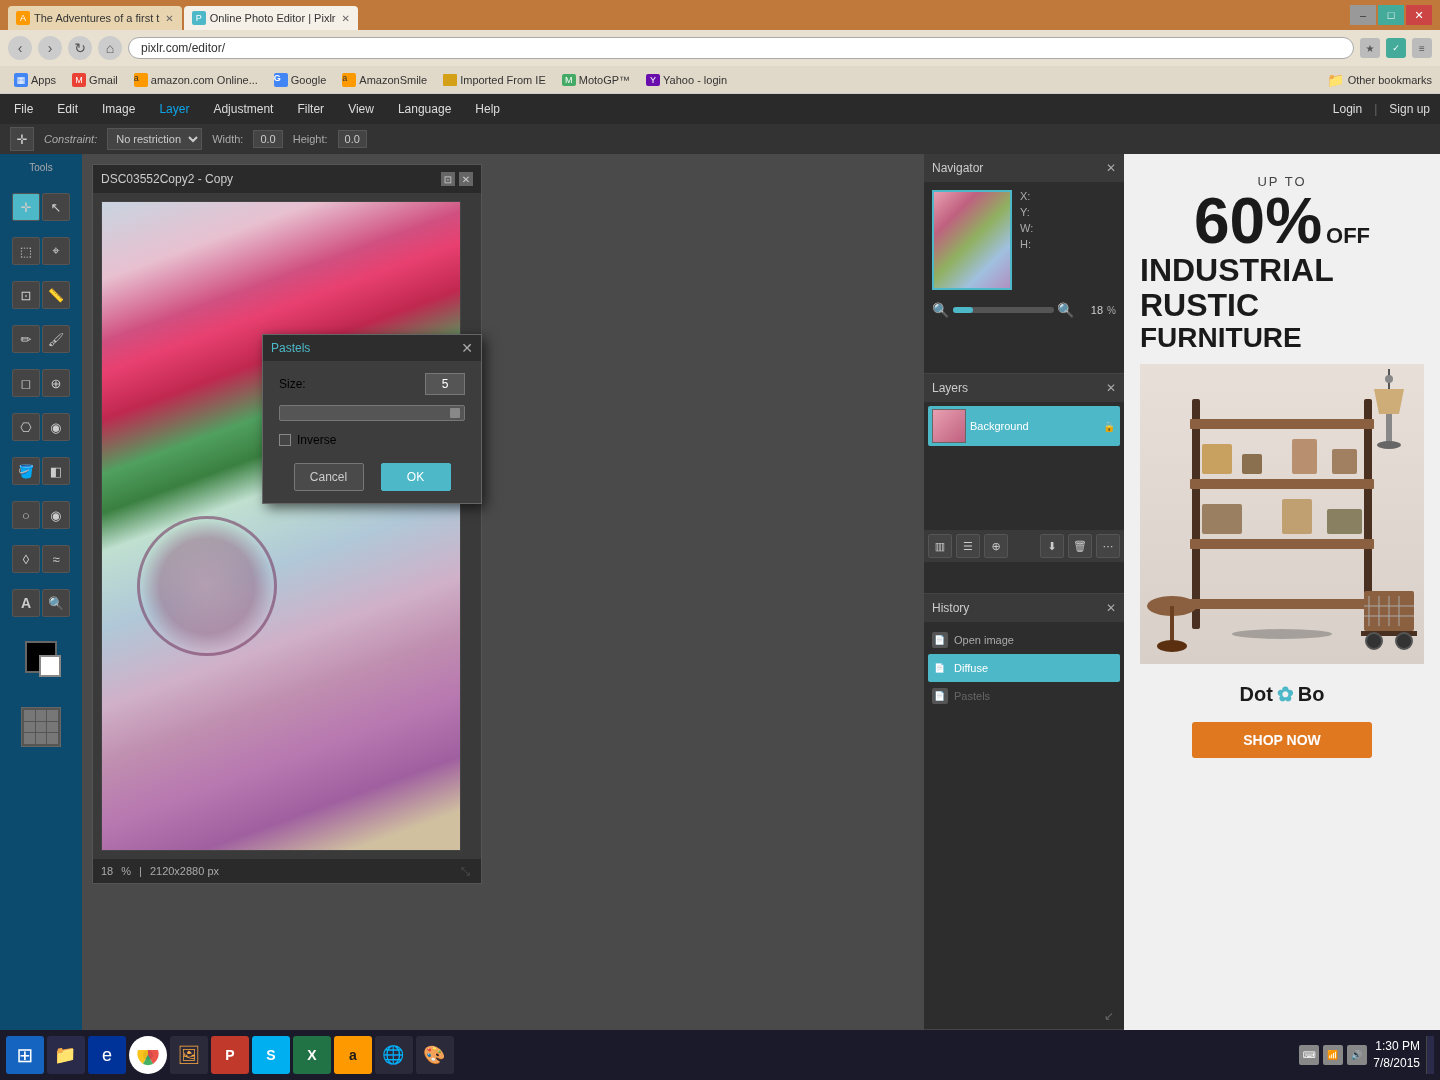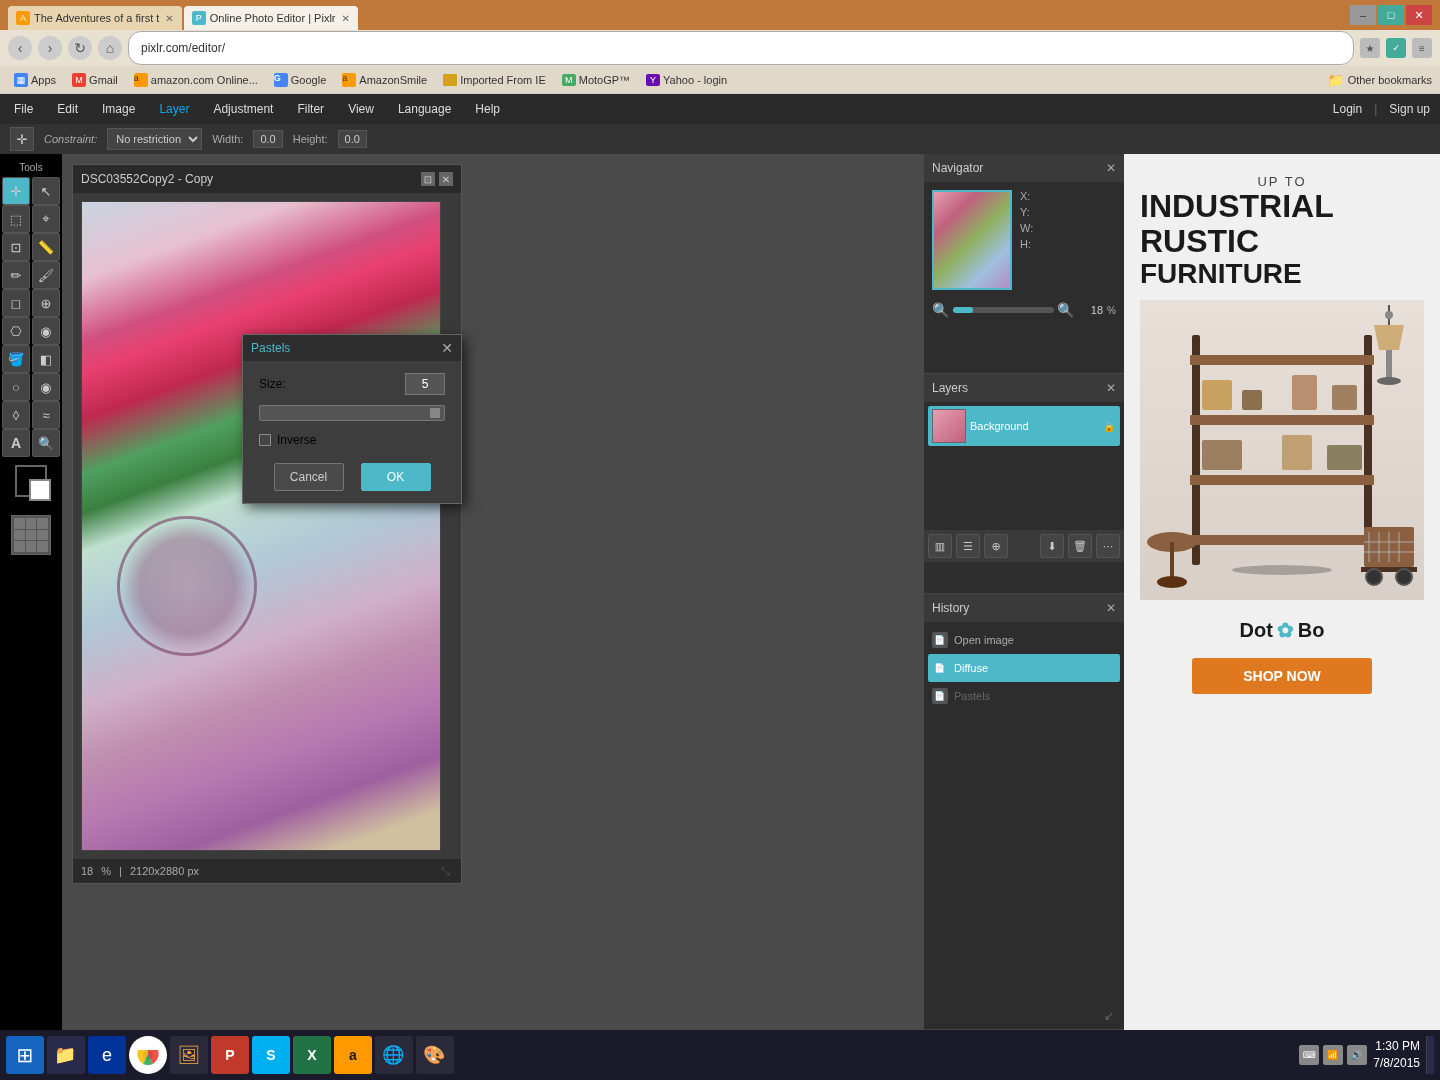--- a/index.html
+++ b/index.html
@@ -53,21 +53,21 @@
       padding: 0 8px;
       gap: 6px;
     }
     .nav-btn {
       width: 24px; height: 24px; border: none; background: #ccc;
       border-radius: 12px; cursor: pointer; font-size: 14px;
       display: flex; align-items: center; justify-content: center; color: #555;
     }
     .nav-btn:disabled { color: #aaa; }
     .address-bar {
-      flex: 1; height: 34px; border: 1px solid #aaa; border-radius: 13px;
+      flex: 1; height: 22px; border: 1px solid #aaa; border-radius: 13px;
       background: white; padding: 0 12px; font-size: 12px; color: #333;
     }
     .nav-icons { display: flex; gap: 6px; align-items: center; }
     .nav-icon { width: 20px; height: 20px; background: #bbb; border-radius: 3px; display: flex; align-items: center; justify-content: center; font-size: 10px; color: #555; }
 
     
     .bookmarks-bar {
       height: 28px;
       background: #e0d8c8;
       display: flex;
@@ -96,27 +96,27 @@
       top: 94px;
       left: 0;
       right: 0;
       bottom: 50px;
       display: flex;
       flex-direction: column;
     }
 
     
     .left-toolbar {
-      width: 62px;
-      background: #000000;
+      width: 82px;
+      background: #0c4a6e;
       display: flex;
       flex-direction: column;
       align-items: center;
       padding: 8px 4px;
-      gap: 0;
+      gap: 16px;
       flex-shrink: 0;
     }
     .tool-label {
       font-size: 10px; color: #aaa; margin-bottom: 4px;
     }
     .tool-row {
       display: flex; gap: 2px;
     }
     .tool-btn {
       width: 28px; height: 28px; background: #444; border: 1px solid #555;
@@ -789,20 +789,24 @@
         </div>
         <div class="history-corner">↙</div>
       </div>
 
     </div>
 
     <div class="ad-panel">
       <div class="ad-content">
         <div style="width:100%; text-align:center;">
           <div class="up-to">UP TO</div>
+          <div style="display:flex; align-items:baseline; justify-content:center; gap:4px;">
+            <span style="font-size:64px; font-weight:900; color:#1a1a1a; line-height:1;">60%</span>
+            <span style="font-size:22px; font-weight:bold; color:#1a1a1a;">OFF</span>
+          </div>
         </div>
         <div style="width:100%; text-align:left; line-height:1.1;">
           <div style="font-size:32px; font-weight:900; color:#1a1a1a;">INDUSTRIAL</div>
           <div style="font-size:32px; font-weight:900; color:#1a1a1a;">RUSTIC</div>
           <div style="font-size:28px; font-weight:900; color:#1a1a1a;">FURNITURE</div>
         </div>
 
         <div class="ad-furniture-img">
 
           <div style="position:absolute; top:5px; right:10px;">

